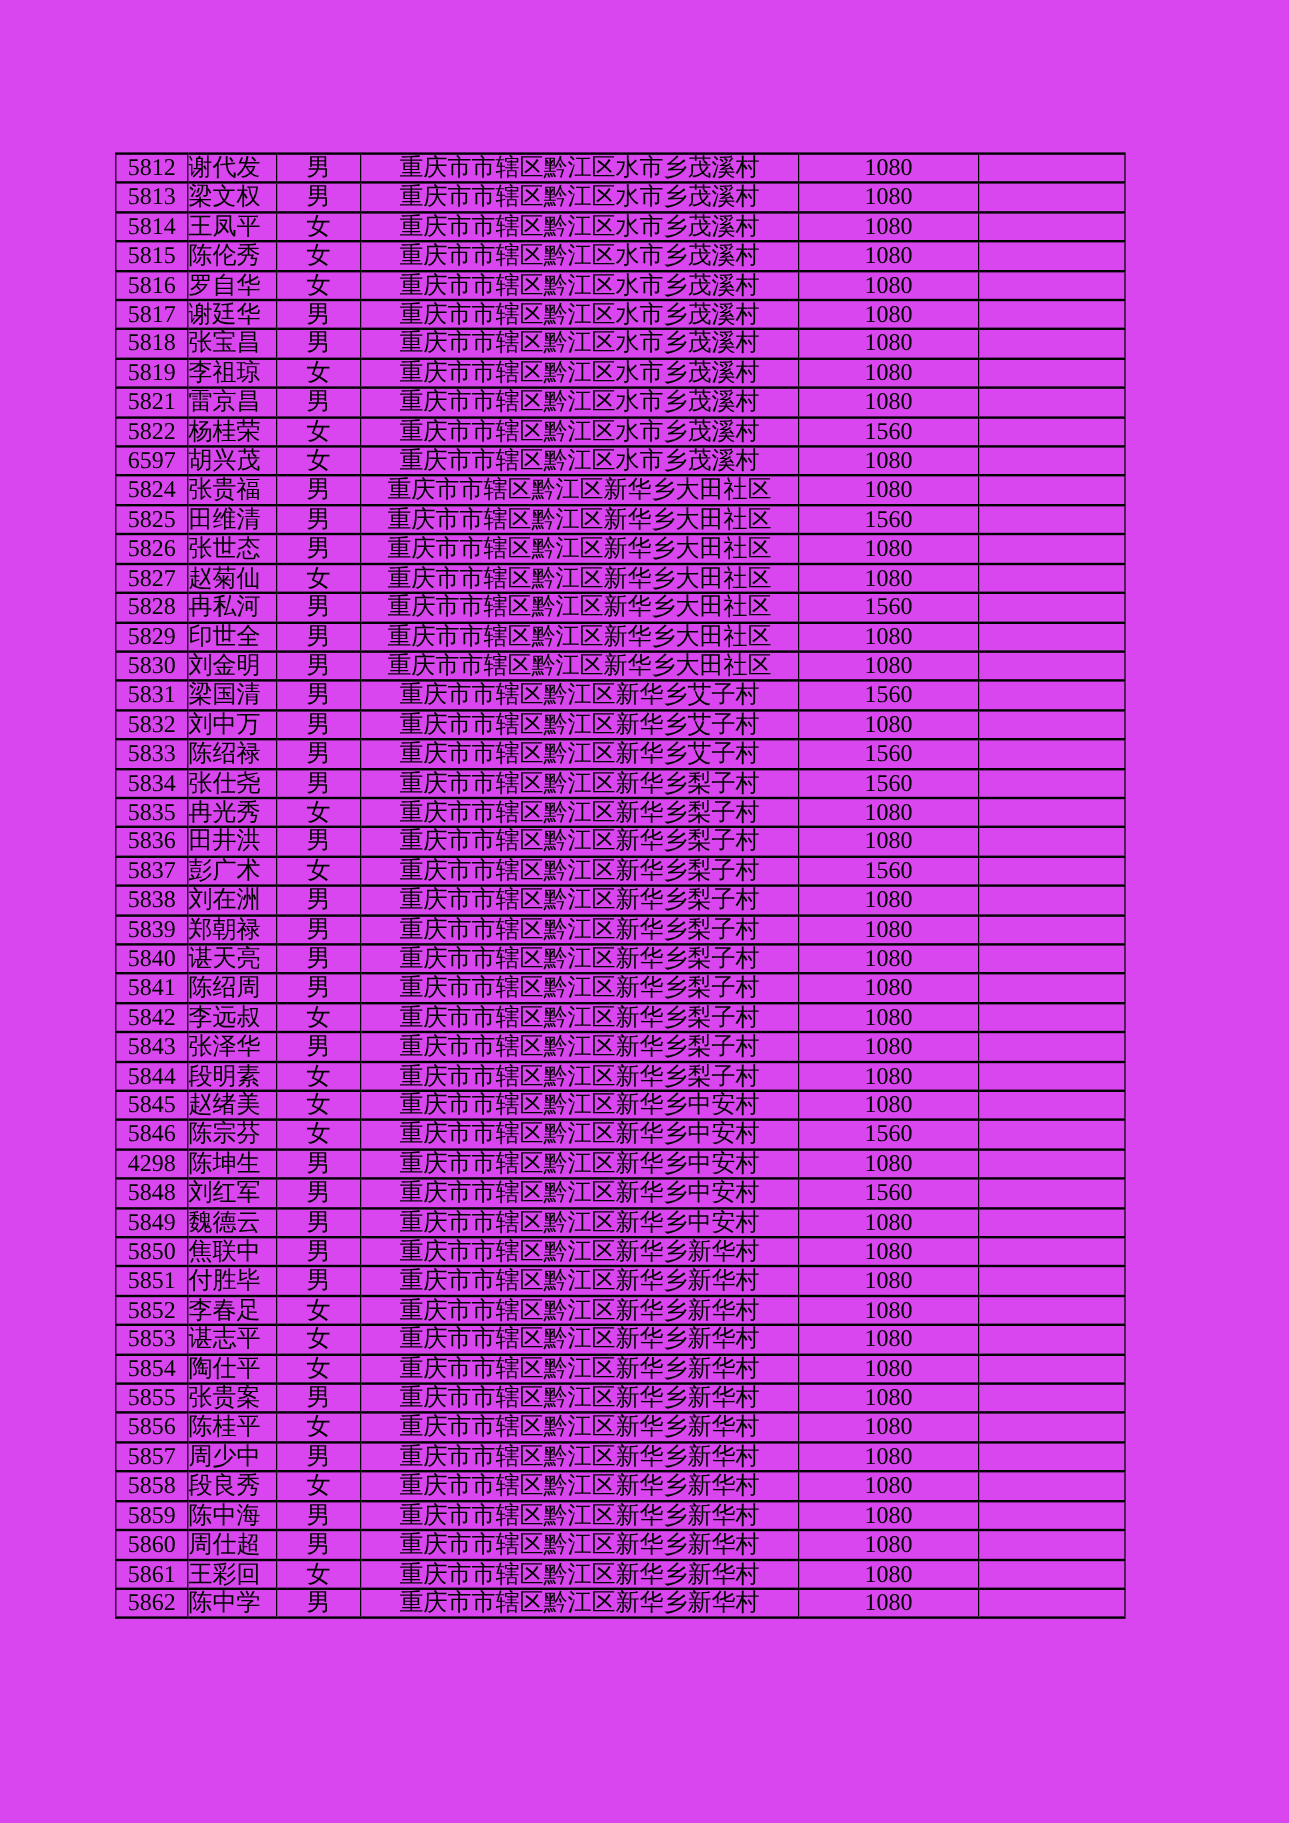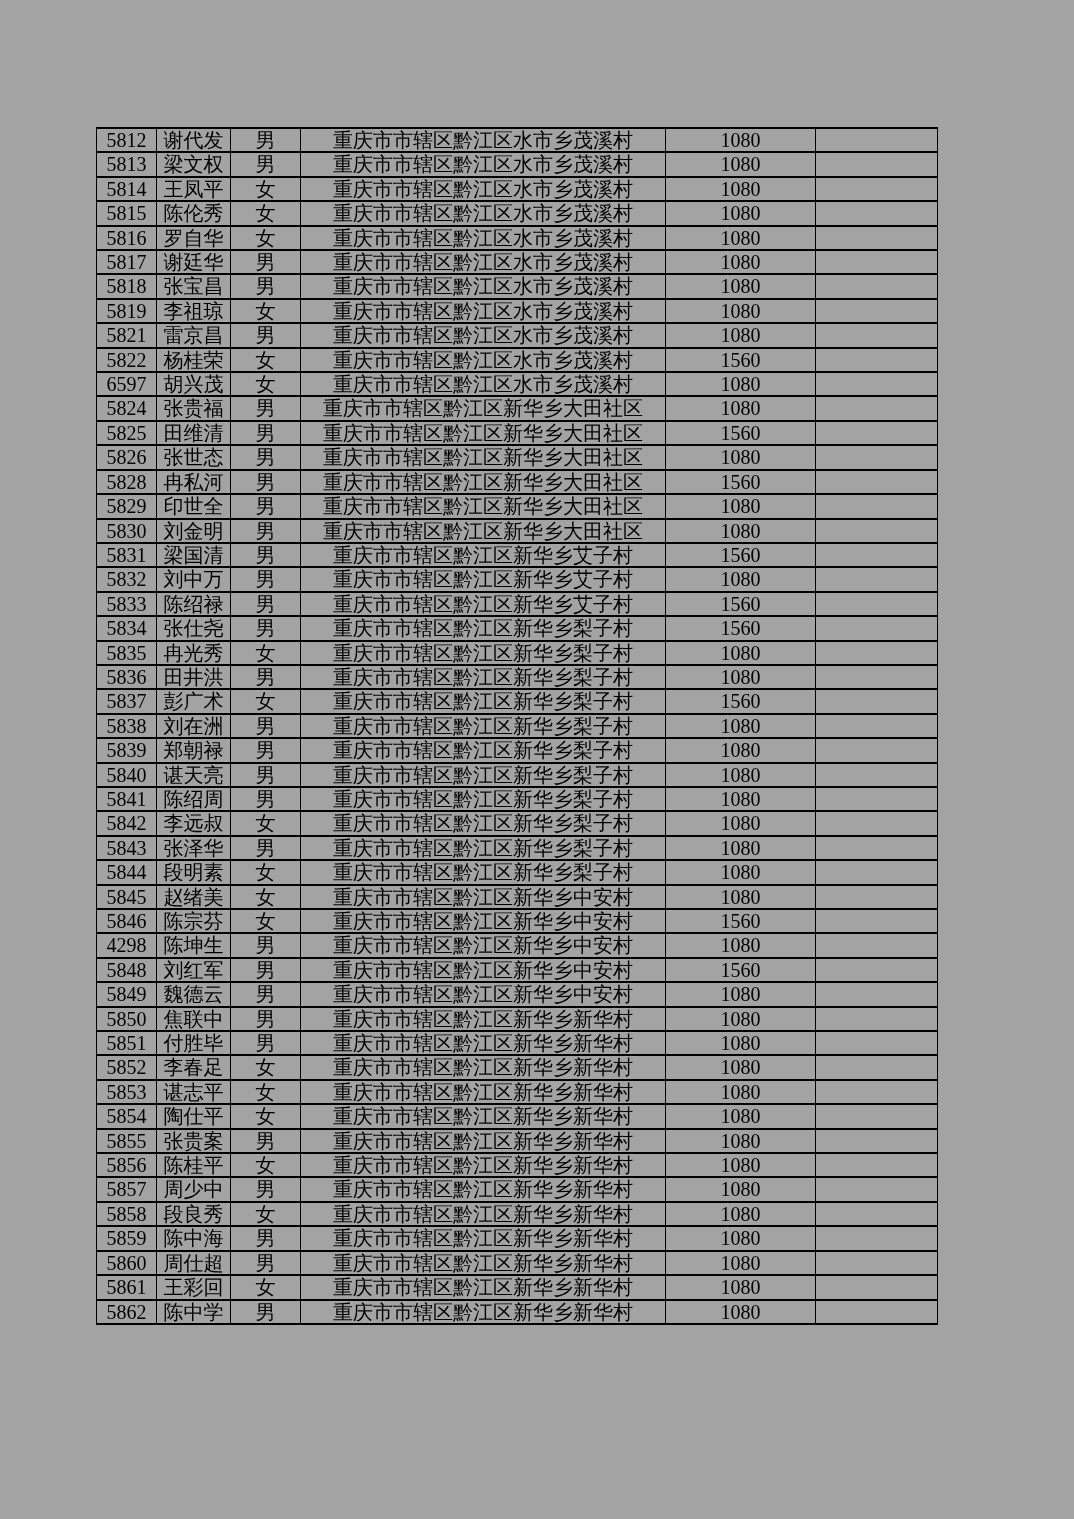--- a/index.html
+++ b/index.html
@@ -8,21 +8,21 @@
     background: #ffffff;
     width: 1074px;
     height: 1519px;
     font-family: "Liberation Serif", "DejaVu Serif", serif;
     color: #000000;
   }
   .page {
     position: relative;
     width: 1074px;
     height: 1519px;
-    background: #a3a3a3;
+    background: #d946ef;
     overflow: hidden;
   }
   table.grid {
     position: absolute;
     left: 96px;
     top: 127px;
     border-collapse: collapse;
     table-layout: fixed;
     width: 841px;
   }
@@ -32,21 +32,21 @@
     border-bottom-width: 2px;
     height: 22.4px;
     padding: 0;
     font-size: 20px;
     line-height: 22.4px;
     white-space: nowrap;
     overflow: hidden;
     vertical-align: middle;
   }
   td.c-serial  { text-align: center; }
-  td.c-name    { text-align: center; padding-left: 4px; }
+  td.c-name    { text-align: left; padding-left: 4px; }
   td.c-gender  { text-align: center; }
   td.c-address { text-align: center; }
   td.c-amount  { text-align: center; }
   td.c-note    { text-align: center; }
 </style>
 </head>
 <body>
 
 <div class="page">
   <table class="grid">
@@ -179,20 +179,28 @@
 
   <tr>
     <td class="c-serial">5826</td>
     <td class="c-name">张世态</td>
     <td class="c-gender">男</td>
     <td class="c-address">重庆市市辖区黔江区新华乡大田社区</td>
     <td class="c-amount">1080</td>
     <td class="c-note"></td>
   </tr>
 
+  <tr>
+    <td class="c-serial">5827</td>
+    <td class="c-name">赵菊仙</td>
+    <td class="c-gender">女</td>
+    <td class="c-address">重庆市市辖区黔江区新华乡大田社区</td>
+    <td class="c-amount">1080</td>
+    <td class="c-note"></td>
+  </tr>
 
   <tr>
     <td class="c-serial">5828</td>
     <td class="c-name">冉私河</td>
     <td class="c-gender">男</td>
     <td class="c-address">重庆市市辖区黔江区新华乡大田社区</td>
     <td class="c-amount">1560</td>
     <td class="c-note"></td>
   </tr>
 

